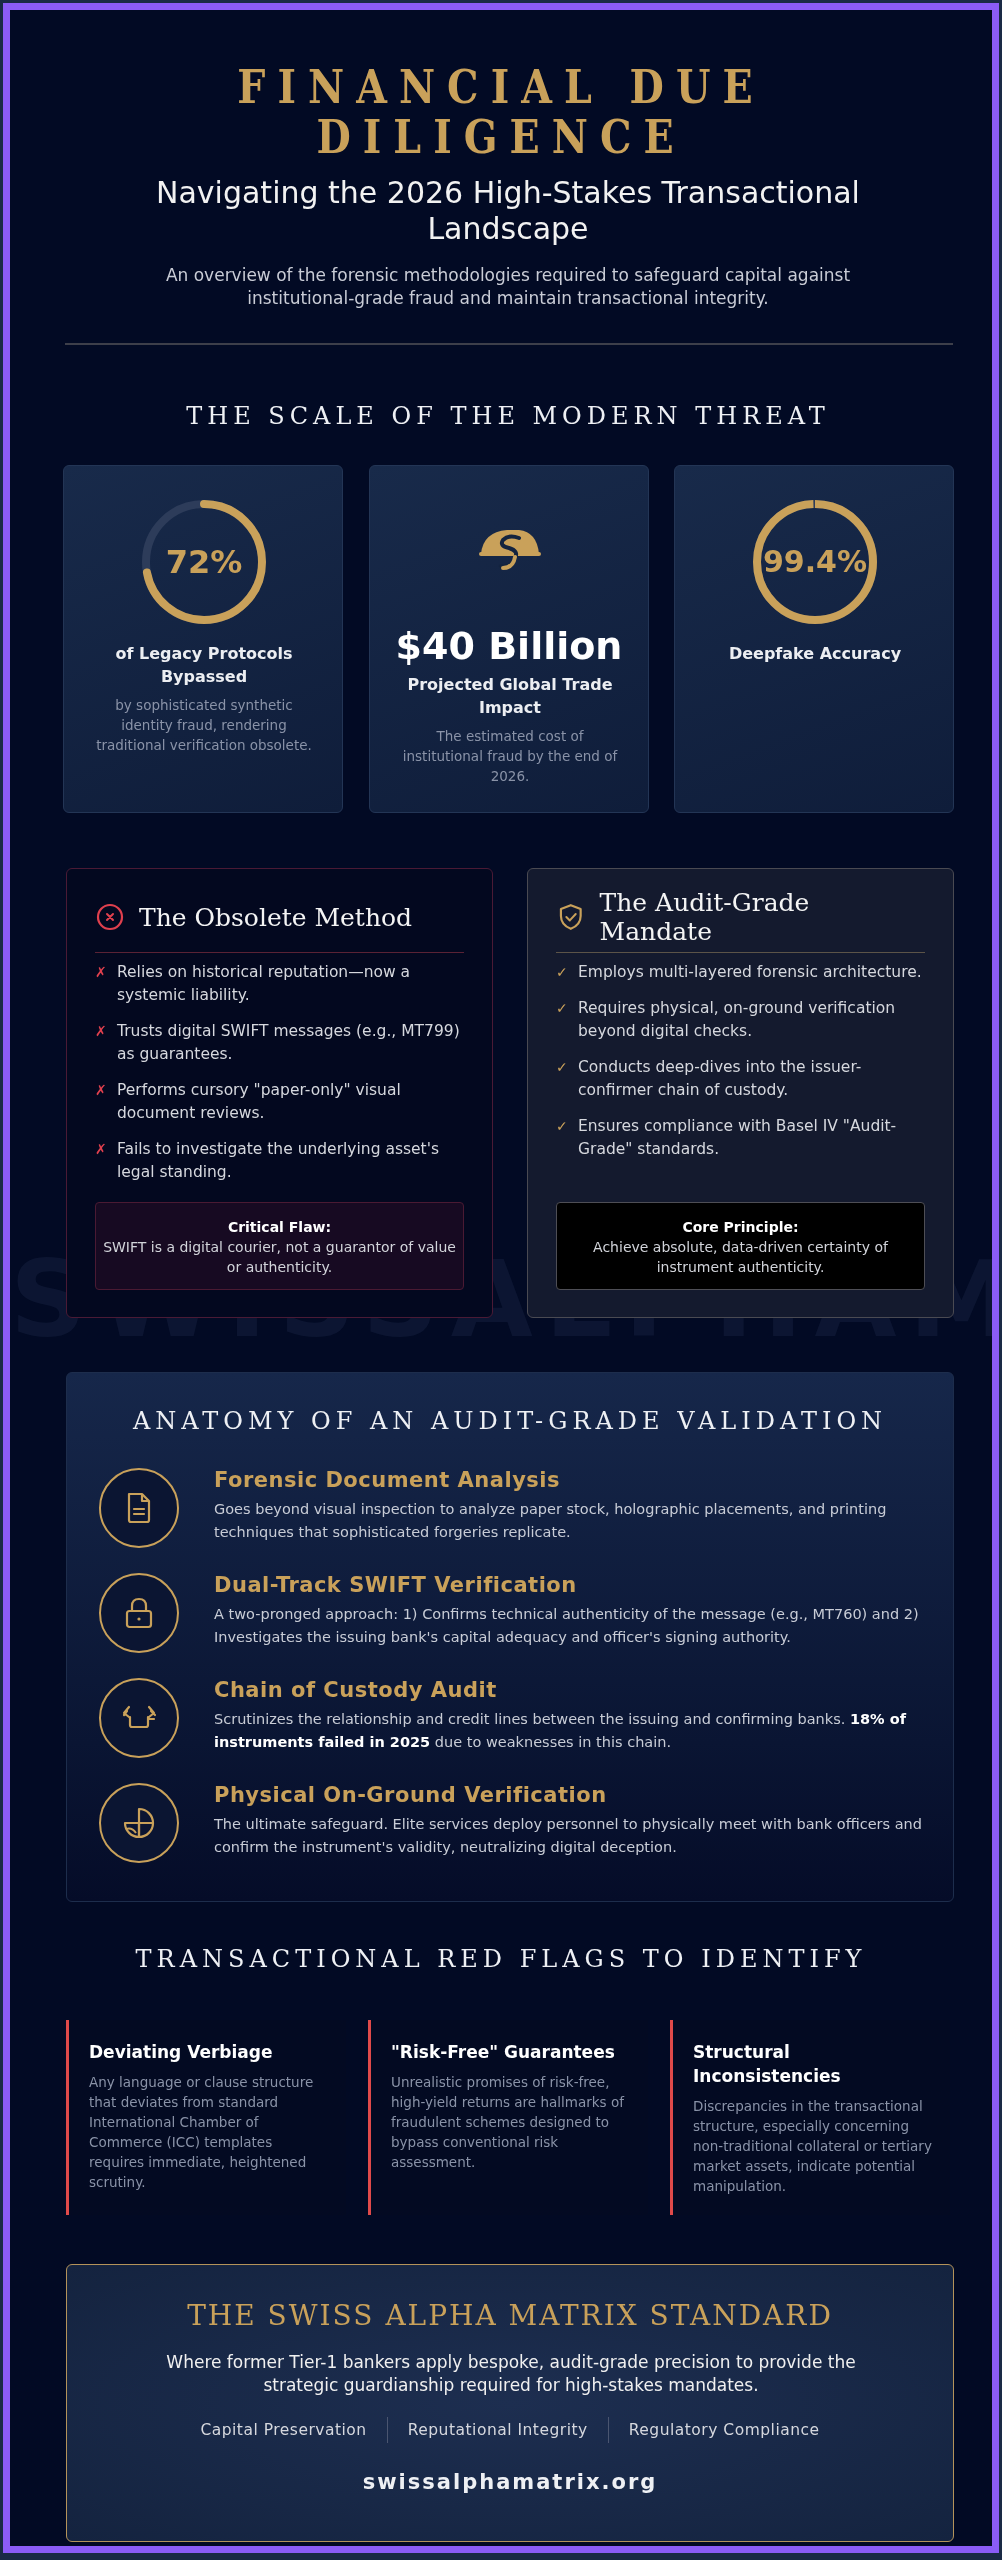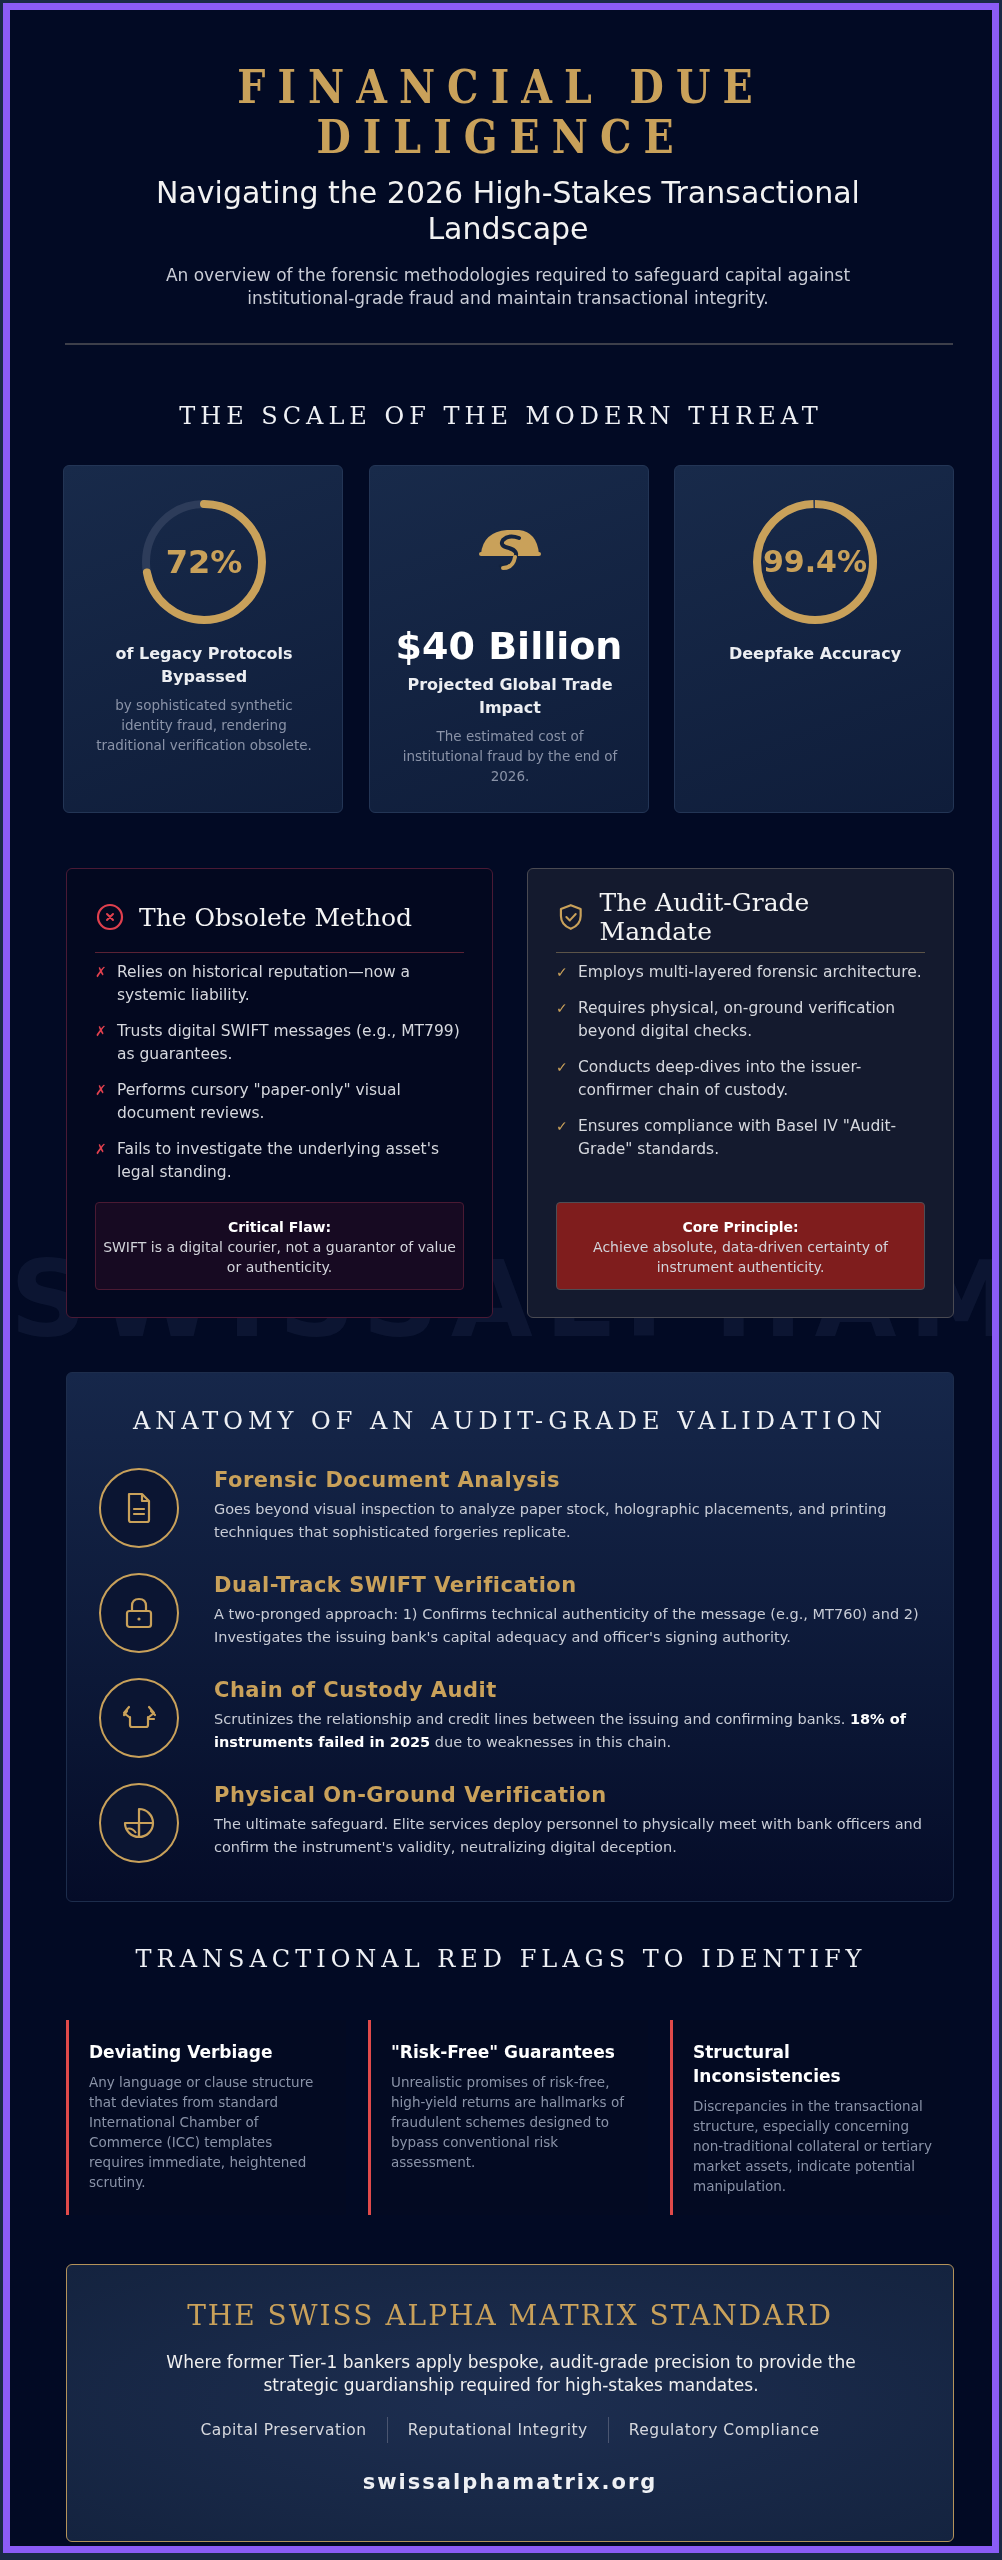--- a/index.html
+++ b/index.html
@@ -62,21 +62,21 @@
   .panel-list { position: absolute; top: 92px; left: 28px; right: 20px; list-style: none; }
   .panel-list li { display: flex; font-size: 15.5px; line-height: 23px; color: #d6d8de; margin-bottom: 13px; }
   .panel-list .mark { width: 22px; flex: none; font-size: 14px; }
   .panel-bad .mark { color: #e0404e; }
   .panel-good .mark { color: #c9a15a; }
   .callout {
     position: absolute; top: 333px; left: 28px; right: 28px; height: 88px; border-radius: 4px;
     text-align: center; font-size: 14px; line-height: 20px; padding-top: 14px; color: #d2d4da;
   }
   .panel-bad .callout { background: #170a22; border: 1px solid #4a1a33; }
-  .panel-good .callout { background: #7f1d1d; border: 1px solid #4e4e55; }
+  .panel-good .callout { background: #000000; border: 1px solid #4e4e55; }
   .callout b { display: block; color: #ffffff; }
 
   .watermark {
     position: absolute; top: 1228px; left: 0; width: 100%; text-align: center; white-space: nowrap;
     font-weight: bold; font-size: 106px; letter-spacing: 12px; color: rgba(50,64,100,0.22);
     pointer-events: none;
   }
 
   
   .anatomy {
@@ -122,21 +122,21 @@
 <div class="page">
 
   <div class="hero-title">
     <div>FINANCIAL DUE</div>
     <div>DILIGENCE</div>
   </div>
   <div class="hero-sub">Navigating the 2026 High-Stakes Transactional Landscape</div>
   <div class="hero-desc">An overview of the forensic methodologies required to safeguard capital against institutional-grade fraud and maintain transactional integrity.</div>
   <div class="hero-rule"></div>
 
-  <div class="section-title" style="top:392px;">THE SCALE OF THE MODERN THREAT</div>
+  <div class="section-title" style="top:392px;margin-left:7px;">THE SCALE OF THE MODERN THREAT</div>
 
   <div class="stat-card" style="left:53px;">
     <div class="ring-wrap">
       <svg width="132" height="132" viewBox="0 0 132 132">
         <circle cx="66" cy="66" r="58" fill="none" stroke="#2d3c5a" stroke-width="8"></circle>
         <circle cx="66" cy="66" r="58" fill="none" stroke="#c9a15a" stroke-width="8" stroke-linecap="round" stroke-dasharray="262.4 364.4" transform="rotate(-90 66 66)"></circle>
       </svg>
       <div class="ring-value">72%</div>
     </div>
     <div class="stat-label" style="top:176px;">of Legacy Protocols Bypassed</div>

